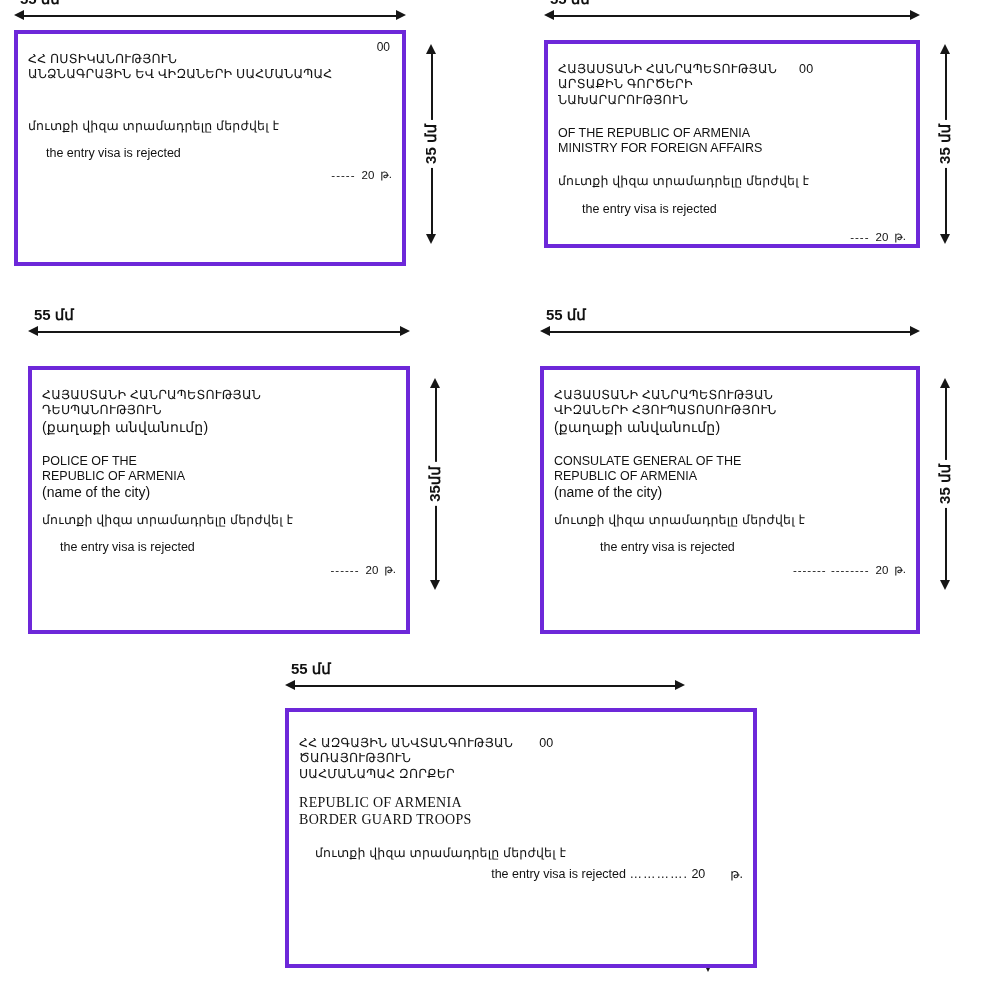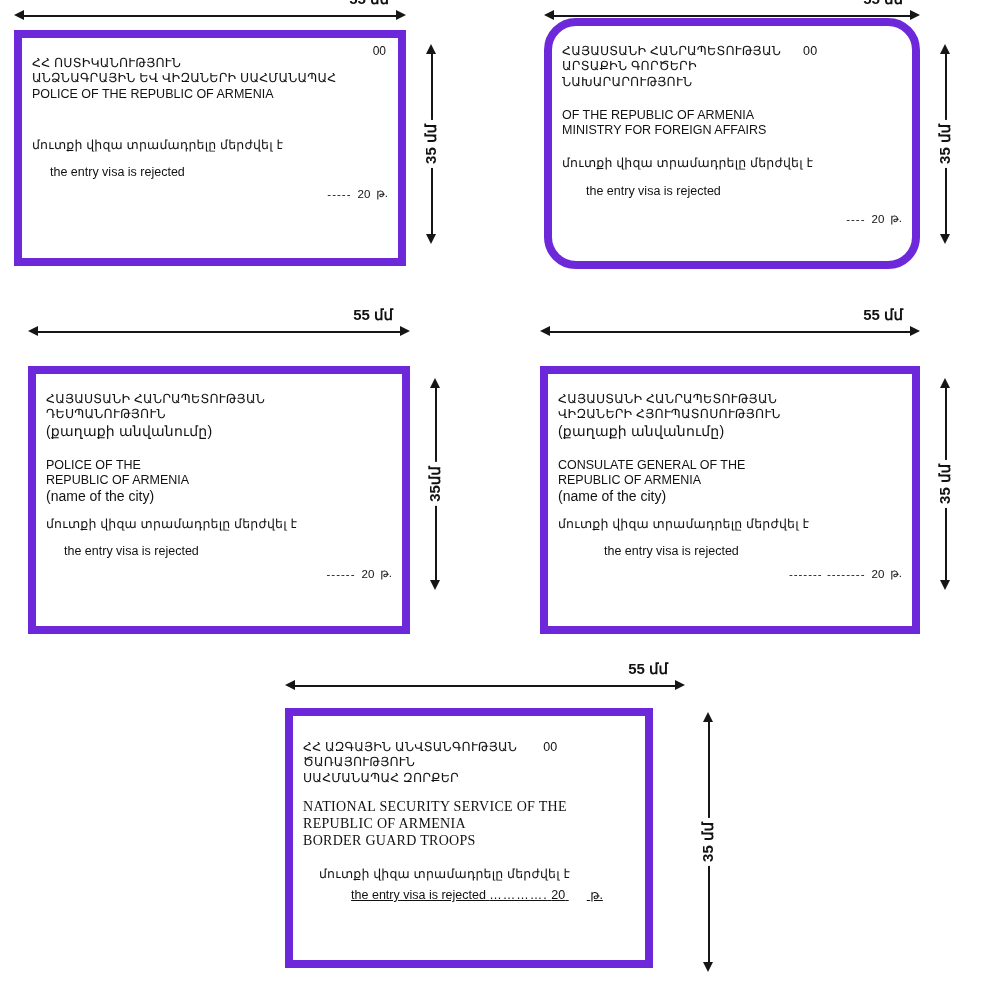--- a/index.html
+++ b/index.html
@@ -18,21 +18,21 @@
 
   .canvas {
     position: relative;
     width: 981px;
     height: 987px;
   }
 
   
   .stamp {
     position: absolute;
-    border: 8px solid #6d28d9;
+    border: 4px solid #6d28d9;
     background: #ffffff;
     box-sizing: border-box;
     padding: 6px 10px;
   }
   .stamp .line {
     line-height: 1.22;
     white-space: nowrap;
   }
   .hy {
     font-family: "Liberation Sans", sans-serif;
@@ -97,21 +97,21 @@
     border-right: 10px solid #161616;
   }
   .dim-h .head.right {
     right: 0;
     border-left: 10px solid #161616;
   }
   .dim-h .label {
     position: absolute;
     left: 0; right: 11px;
     top: -14px;
-    text-align: right;
+    text-align: left;
     font-size: 15px;
     font-weight: bold;
     background: #ffffff;
     display: inline-block;
   }
   .dim-h .label span {
     background: #ffffff;
     padding: 0 6px;
   }
 
@@ -153,33 +153,33 @@
     background: #ffffff;
     padding: 2px 4px;
     white-space: nowrap;
   }
 
   
   #stamp-police      { left: 14px;  top: 30px;  width: 392px; height: 236px; }
   #dim-police-w      { left: 14px;  top: 4px;   width: 392px; }
   #dim-police-h      { left: 420px; top: 44px;  height: 200px; }
 
-  #stamp-mfa         { left: 544px; top: 18px;  width: 376px; height: 251px; border-radius: 32px; }
+  #stamp-mfa         { left: 544px; top: 40px;  width: 376px; height: 208px; }
   #dim-mfa-w         { left: 544px; top: 4px;   width: 376px; }
   #dim-mfa-h         { left: 934px; top: 44px;  height: 200px; }
 
   #stamp-embassy     { left: 28px;  top: 366px; width: 382px; height: 268px; }
   #dim-embassy-w     { left: 28px;  top: 320px; width: 382px; }
   #dim-embassy-h     { left: 424px; top: 378px; height: 212px; }
 
   #stamp-consulate   { left: 540px; top: 366px; width: 380px; height: 268px; }
   #dim-consulate-w   { left: 540px; top: 320px; width: 380px; }
   #dim-consulate-h   { left: 934px; top: 378px; height: 212px; }
 
-  #stamp-nss         { left: 285px; top: 708px; width: 368px; height: 260px; }
+  #stamp-nss         { left: 285px; top: 708px; width: 472px; height: 260px; }
   #dim-nss-w         { left: 285px; top: 674px; width: 400px; }
   #dim-nss-h         { left: 697px; top: 712px; height: 260px; }
 
   .nss .en-serif { font-size: 14px; }
 </style>
 </head>
 <body>
 
 <div class="canvas">
 
@@ -193,21 +193,20 @@
     <div class="bar"></div>
     <div class="head top"></div>
     <div class="head bottom"></div>
     <div class="label">35 մմ</div>
   </div>
   <div class="stamp" id="stamp-police">
     <div class="code" style="right:12px; top:6px;">00</div>
     <div class="spacer-md"></div>
     <div class="line hy">ՀՀ ՈՍՏԻԿԱՆՈՒԹՅՈՒՆ</div>
     <div class="line hy">ԱՆՁՆԱԳՐԱՅԻՆ ԵՎ ՎԻԶԱՆԵՐԻ ՍԱՀՄԱՆԱՊԱՀ</div>
-    <div class="line en">POLICE OF THE REPUBLIC OF ARMENIA</div>
     <div class="spacer-lg"></div>
     <div class="spacer-md"></div>
     <div class="spacer-sm"></div>
     <div class="line hy">մուտքի վիզա տրամադրելը մերժվել է</div>
     <div class="spacer-md"></div>
     <div class="line en" style="text-align:left; padding-left:18px;">the entry visa is rejected</div>
     <div class="spacer-sm"></div>
     <div class="footer-row">
       <span class="dots">-----</span>
       <span>20</span>
@@ -324,27 +323,26 @@
     <div class="head top"></div>
     <div class="head bottom"></div>
     <div class="label">35 մմ</div>
   </div>
   <div class="stamp nss" id="stamp-nss">
     <div class="spacer-lg"></div>
     <div class="line hy"><span>ՀՀ ԱԶԳԱՅԻՆ ԱՆՎՏԱՆԳՈՒԹՅԱՆ</span><span style="display:inline-block;width:26px;"></span><span>00</span></div>
     <div class="line hy">ԾԱՌԱՅՈՒԹՅՈՒՆ</div>
     <div class="line hy">ՍԱՀՄԱՆԱՊԱՀ ԶՈՐՔԵՐ</div>
     <div class="spacer-md"></div>
-    <div class="line en-serif">NATIONAL SECURITY SERVICE OF THE</div>
     <div class="line en-serif">REPUBLIC OF ARMENIA</div>
     <div class="line en-serif">BORDER GUARD TROOPS</div>
     <div class="spacer-lg"></div>
     <div class="line hy" style="text-align:left; padding-left:16px;">մուտքի վիզա տրամադրելը մերժվել է</div>
     <div class="spacer-sm"></div>
-    <div class="line en" style="text-align:center; padding-left:16px;text-decoration:underline;">
+    <div class="line en" style="text-align:right; padding-left:16px;">
       <span>the entry visa is rejected</span>
       <span class="dots">………….</span>
       <span>20</span>
       <span style="display:inline-block;width:18px;"></span>
       <span>թ.</span>
     </div>
   </div>
 
 </div>
 

